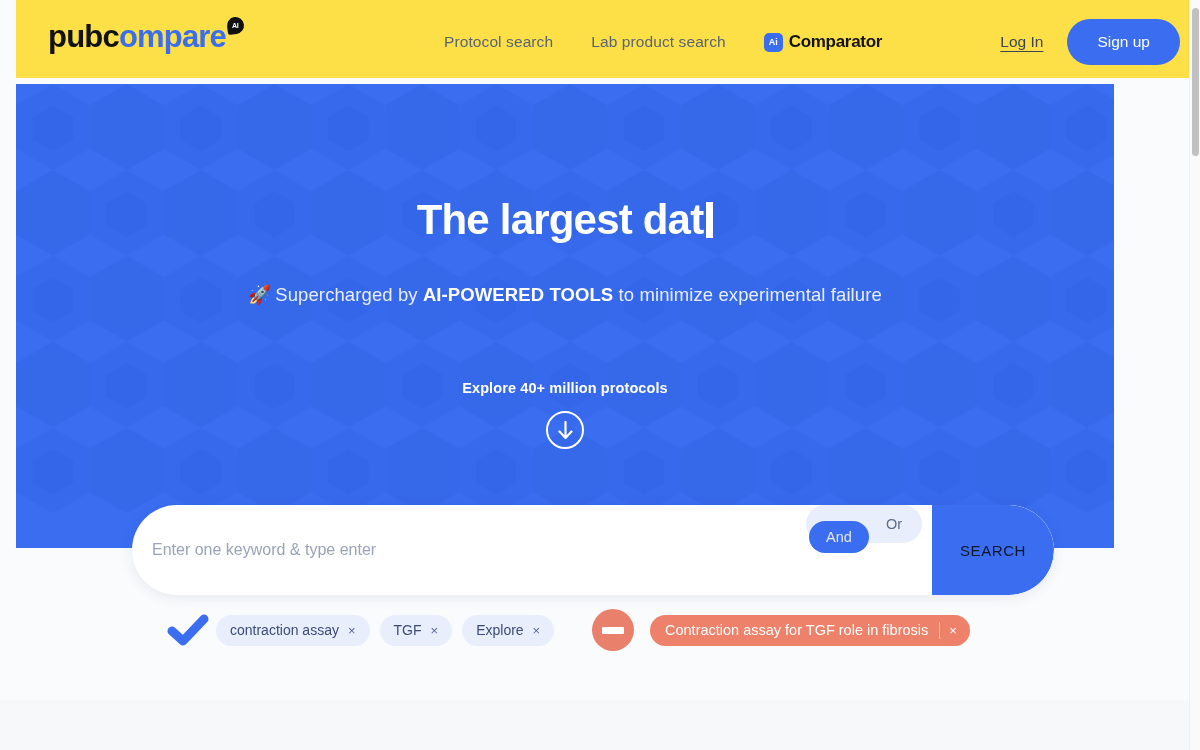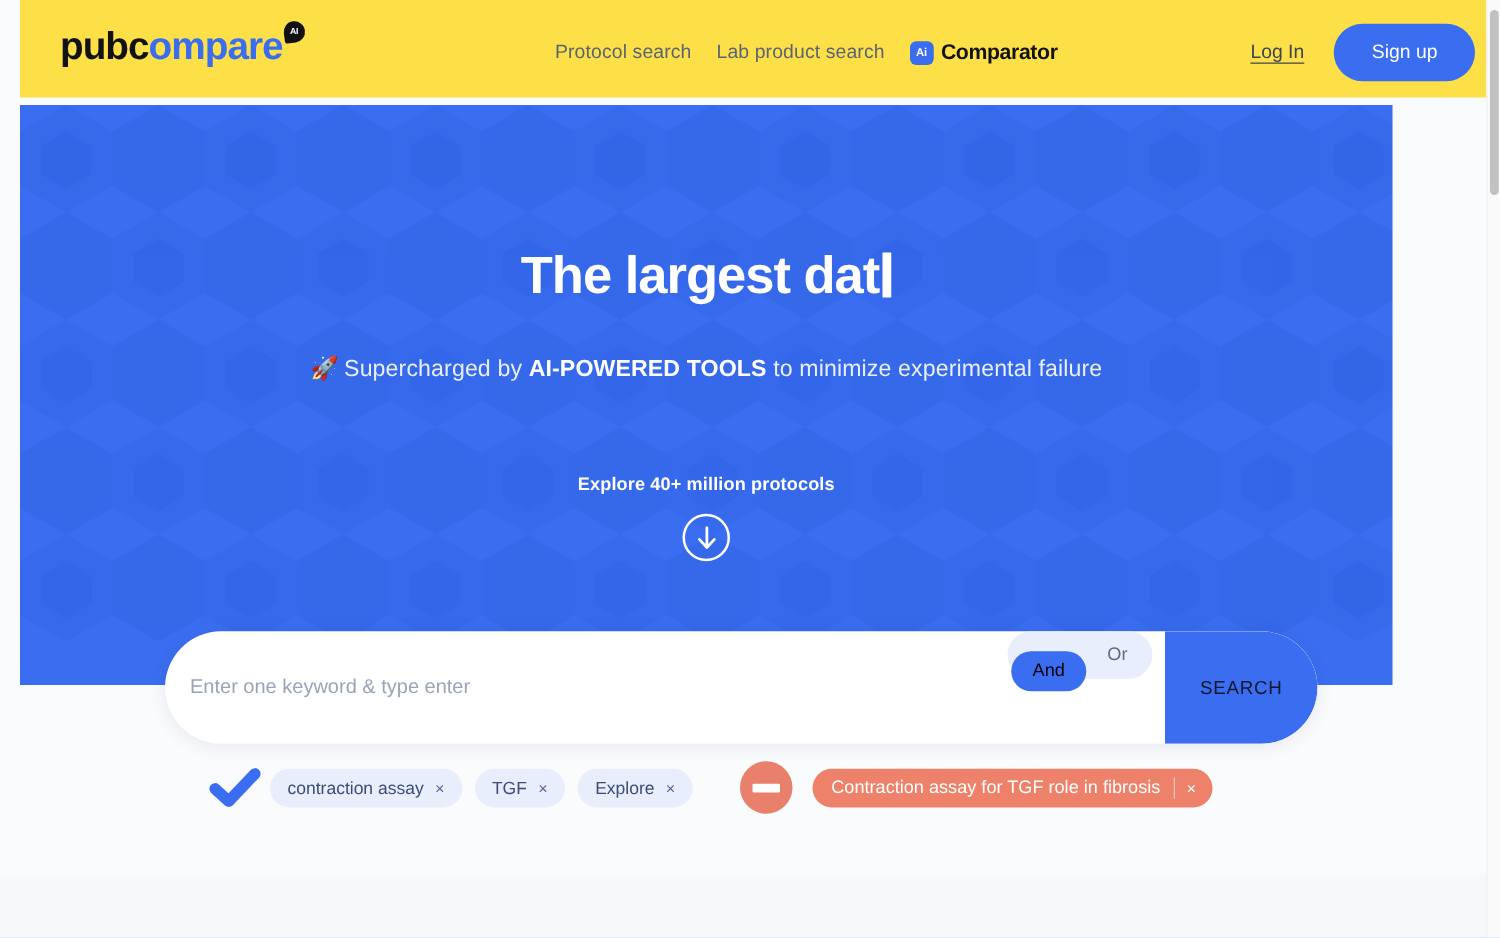--- a/index.html
+++ b/index.html
@@ -31,21 +31,21 @@
   .logo-c { color: #121212; position: relative; }
   .logo-ompare { color: #3a6df0; }
   .ai-pin {
     position: relative; width: 17px; height: 17px; margin-left: 1px; margin-top: -4px;
     background: #111; border-radius: 50% 50% 50% 2px;
     display: flex; align-items: center; justify-content: center;
     transform: rotate(-8deg);
   }
   .ai-pin span { color: #fff; font-size: 7px; font-weight: 700; transform: rotate(8deg); letter-spacing: -0.2px;}
 
-  .nav { position: absolute; left: 428px; top: 0; height: 84px; display: flex; align-items: center; gap: 20px; }
+  .nav { position: absolute; left: 428px; top: 0; height: 84px; display: flex; align-items: center; gap: 38px; }
   .nav-link { font-size: 15.5px; color: #5a6474; letter-spacing: 0.1px; cursor: pointer; white-space: nowrap; }
   .nav-comp { display: flex; align-items: center; gap: 6px; cursor: pointer; }
   .ai-chip {
     width: 19px; height: 19px; border-radius: 5px; background: #3a6df0;
     display: flex; align-items: center; justify-content: center;
     color: #fff; font-size: 9px; font-weight: 700;
   }
   .comp-text { font-size: 17px; font-weight: 700; color: #121212; letter-spacing: -0.3px; white-space: nowrap; }
 
   .header-right { position: absolute; right: 25px; top: 0; height: 84px; display: flex; align-items: center; gap: 24px; }
@@ -124,21 +124,21 @@
   .andor {
     display: flex; align-items: center;
     background: #e9eefc; border-radius: 20px;
     height: 38px; padding: 3px; margin-right: 10px;
   }
   .andor-opt {
     font-size: 14.5px; padding: 0 17px; height: 32px;
     display: flex; align-items: center; justify-content: center;
     border-radius: 16px; color: #5e6b86; cursor: pointer;
   }
-  .andor-opt.active { background: #3a6df0; color: #000000; margin-top: 26px; }
+  .andor-opt.active { background: #3a6df0; color: #e5e5e5; margin-top: 26px; }
   .search-btn {
     background: #3a6df0; color: #0f172a; border: none;
     font-family: inherit; font-size: 15px; letter-spacing: 0.6px;
     width: 122px; height: 100%; cursor: pointer;
     border-radius: 0 45px 45px 0;
   }
 
   
   .tagrow {
     position: absolute; top: 630px; left: 0; width: 1189px;

